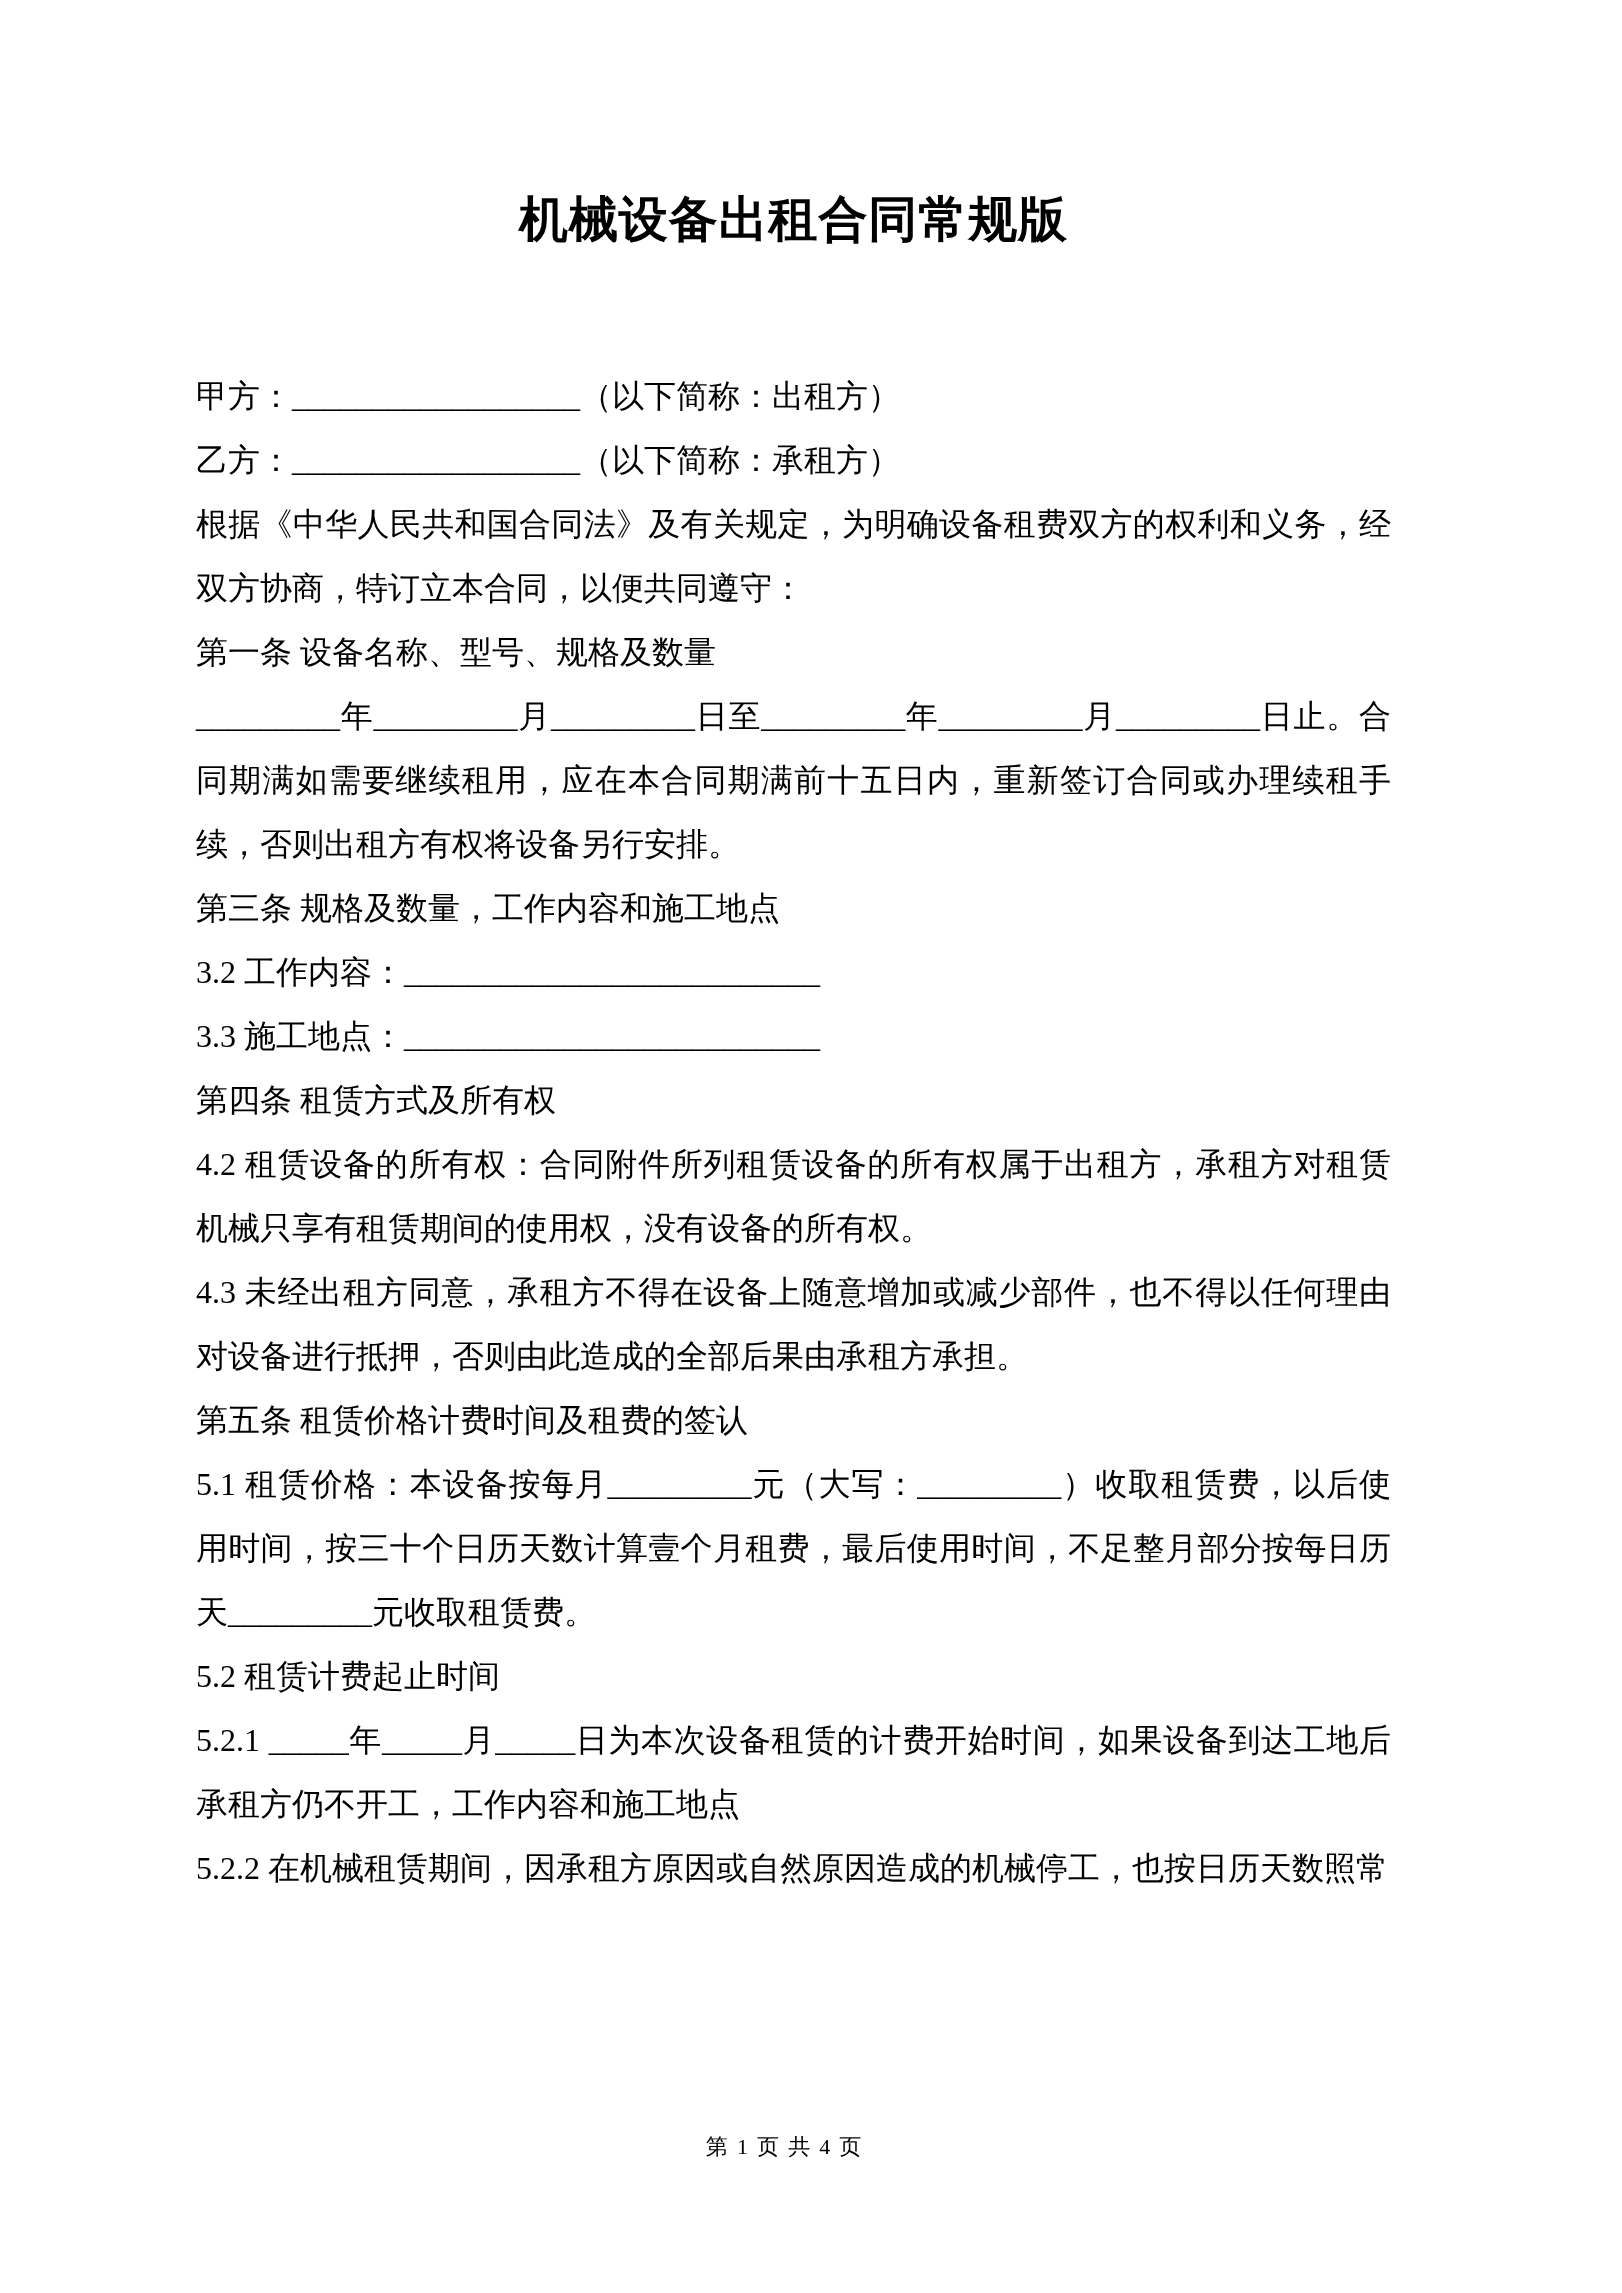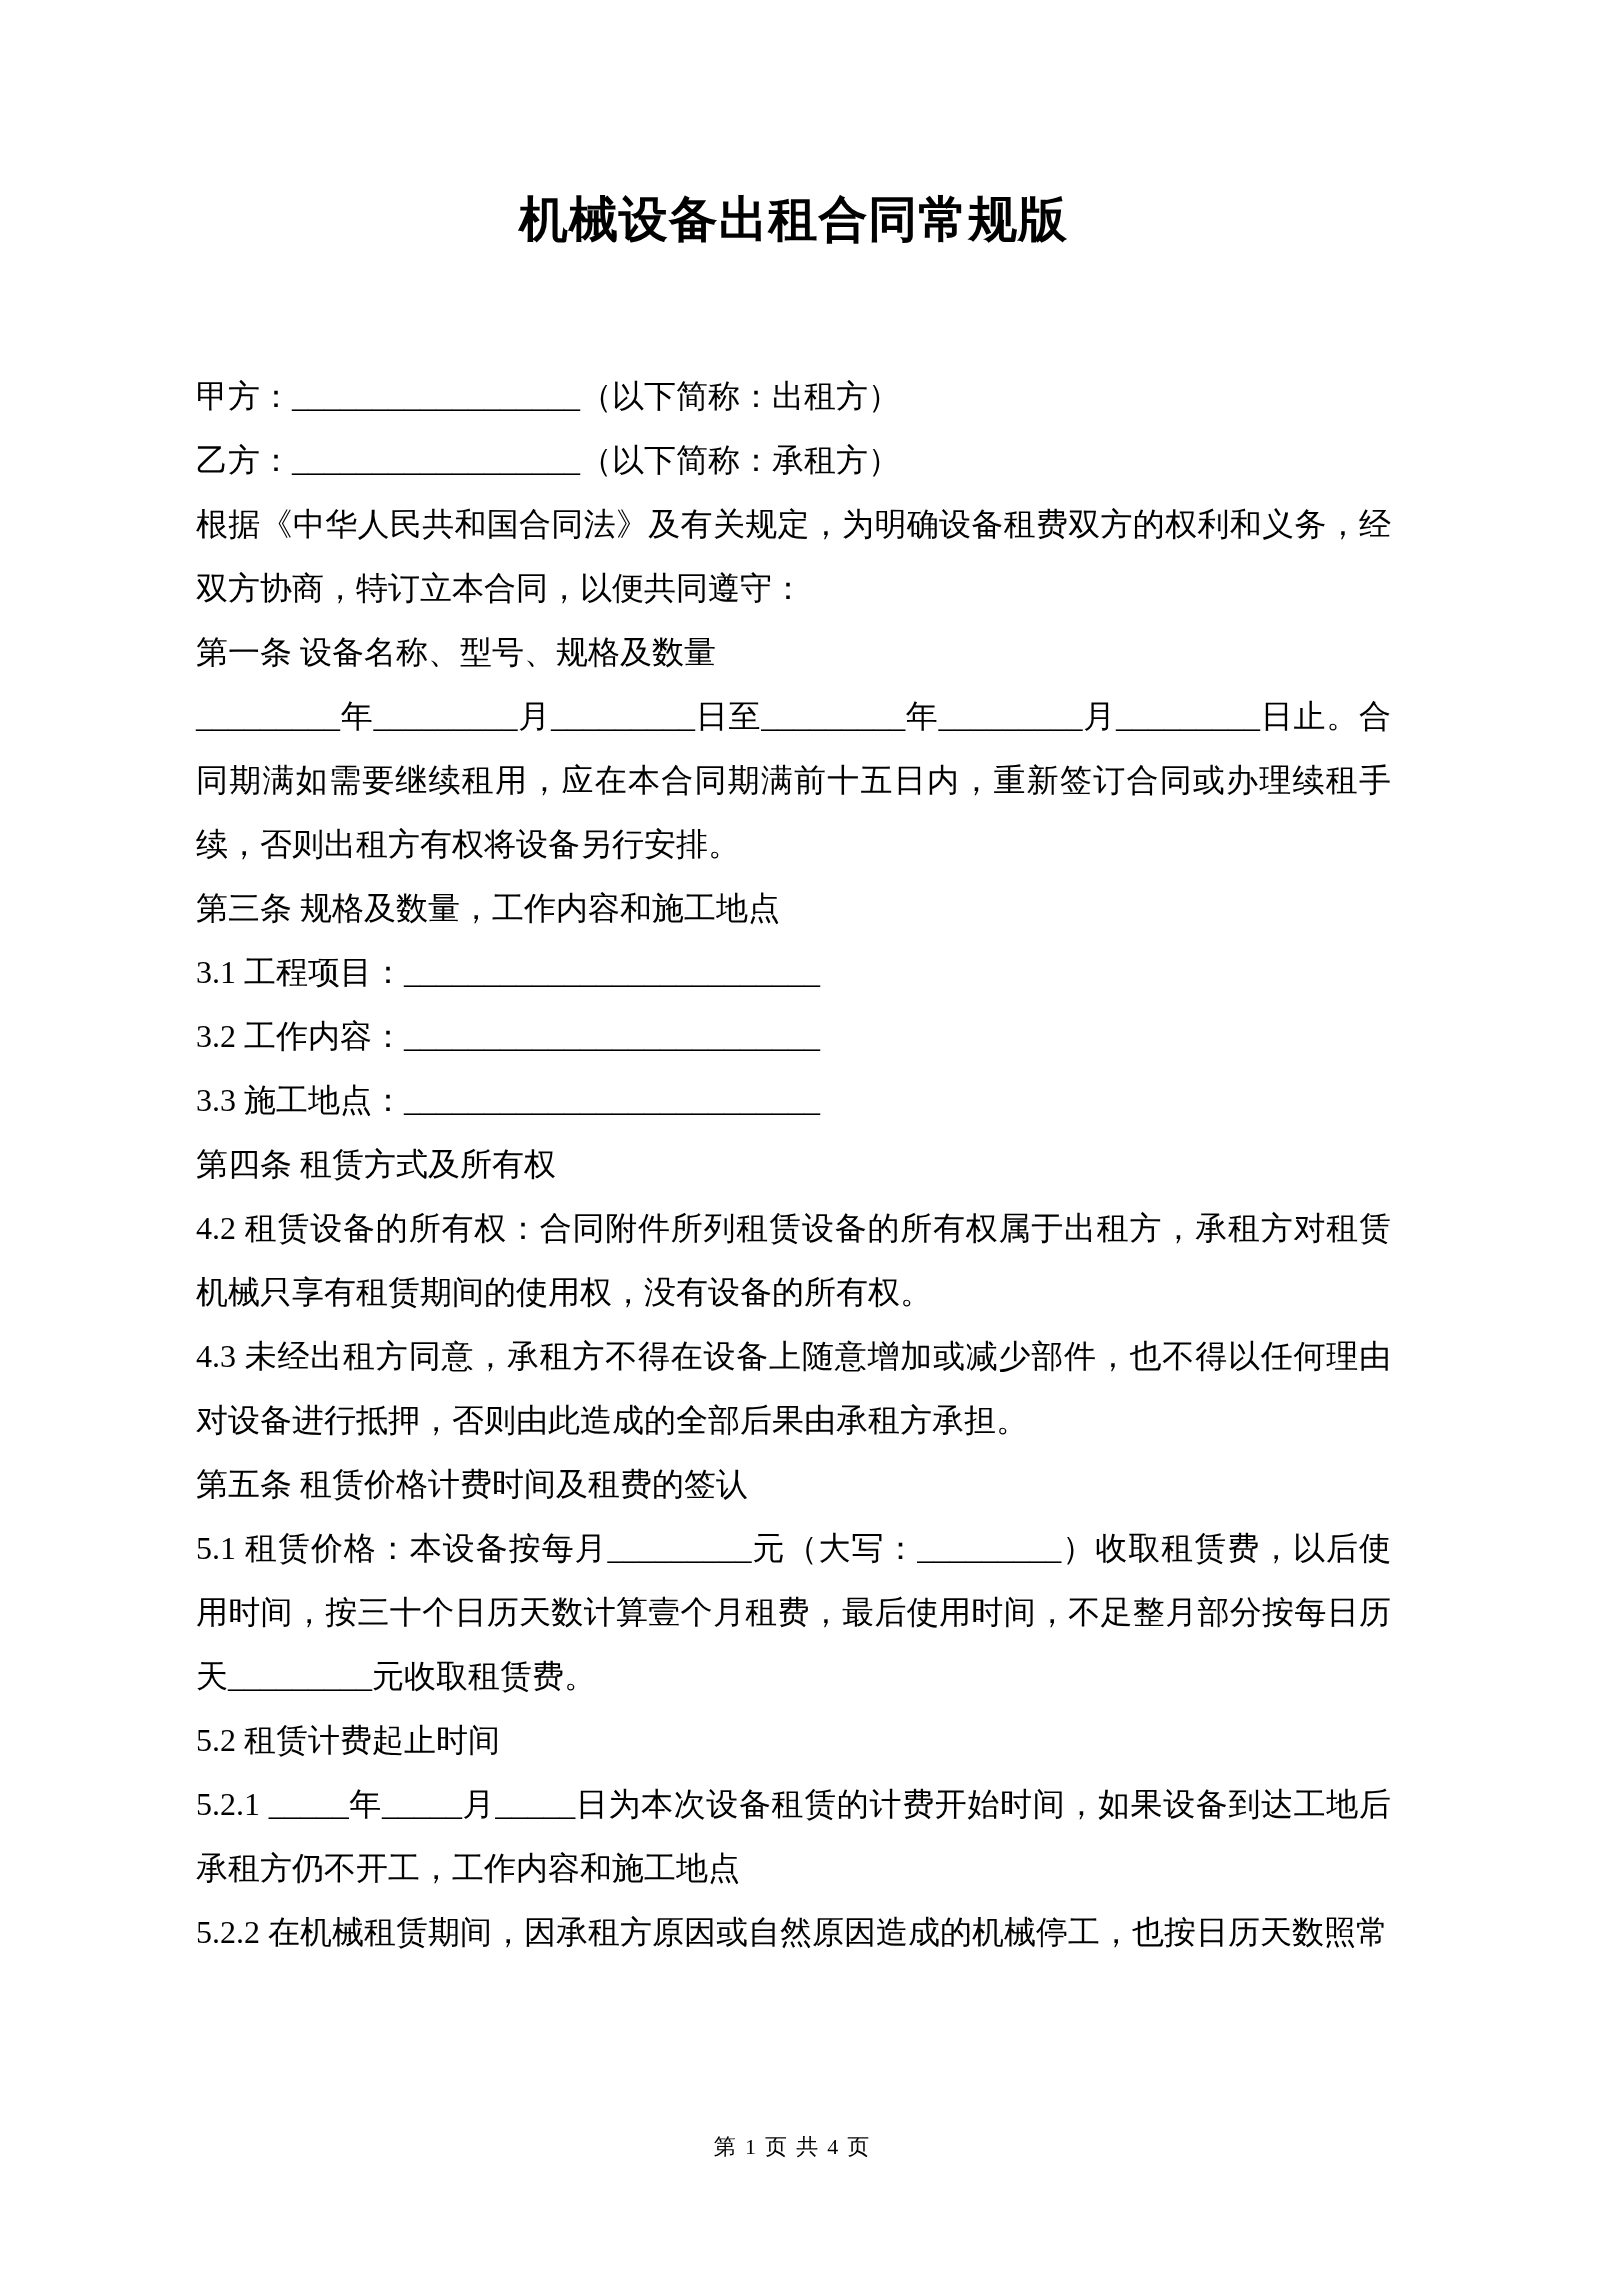--- a/index.html
+++ b/index.html
@@ -33,21 +33,21 @@
   .doc-body p {
     margin: 0;
     font-size: 32px;
     line-height: 64px;
     text-align: justify;
     text-justify: inter-ideograph;
     word-break: break-all;
   }
   .page-footer {
     position: absolute;
-    left: 12px;
+    left: 4px;
     bottom: 132px;
     width: 100%;
     text-align: center;
     font-size: 22px;
     letter-spacing: 1.8px;
     color: #000000;
   }
 </style>
 </head>
 <body>
@@ -56,21 +56,20 @@
 
   <h1 class="doc-title">机械设备出租合同常规版</h1>
 
   <div class="doc-body">
     <p>甲方：__________________（以下简称：出租方）</p>
     <p>乙方：__________________（以下简称：承租方）</p>
     <p>根据《中华人民共和国合同法》及有关规定，为明确设备租费双方的权利和义务，经双方协商，特订立本合同，以便共同遵守：</p>
     <p>第一条 设备名称、型号、规格及数量</p>
     <p>_________年_________月_________日至_________年_________月_________日止。合同期满如需要继续租用，应在本合同期满前十五日内，重新签订合同或办理续租手续，否则出租方有权将设备另行安排。</p>
     <p>第三条 规格及数量，工作内容和施工地点</p>
-    <p>3.1 工程项目：__________________________</p>
     <p>3.2 工作内容：__________________________</p>
     <p>3.3 施工地点：__________________________</p>
     <p>第四条 租赁方式及所有权</p>
     <p>4.2 租赁设备的所有权：合同附件所列租赁设备的所有权属于出租方，承租方对租赁机械只享有租赁期间的使用权，没有设备的所有权。</p>
     <p>4.3 未经出租方同意，承租方不得在设备上随意增加或减少部件，也不得以任何理由对设备进行抵押，否则由此造成的全部后果由承租方承担。</p>
     <p>第五条 租赁价格计费时间及租费的签认</p>
     <p>5.1 租赁价格：本设备按每月_________元（大写：_________）收取租赁费，以后使用时间，按三十个日历天数计算壹个月租费，最后使用时间，不足整月部分按每日历天_________元收取租赁费。</p>
     <p>5.2 租赁计费起止时间</p>
     <p>5.2.1 _____年_____月_____日为本次设备租赁的计费开始时间，如果设备到达工地后承租方仍不开工，工作内容和施工地点</p>
     <p>5.2.2 在机械租赁期间，因承租方原因或自然原因造成的机械停工，也按日历天数照常</p>

